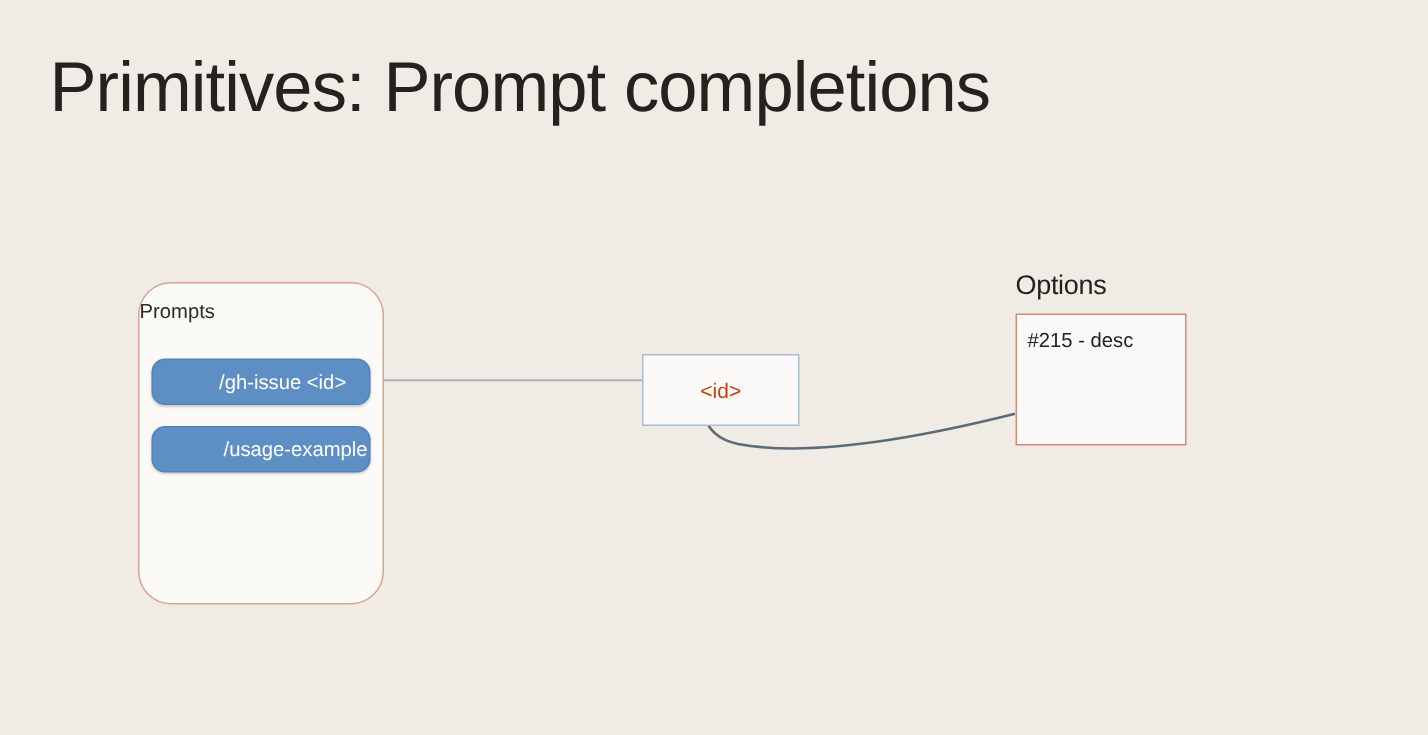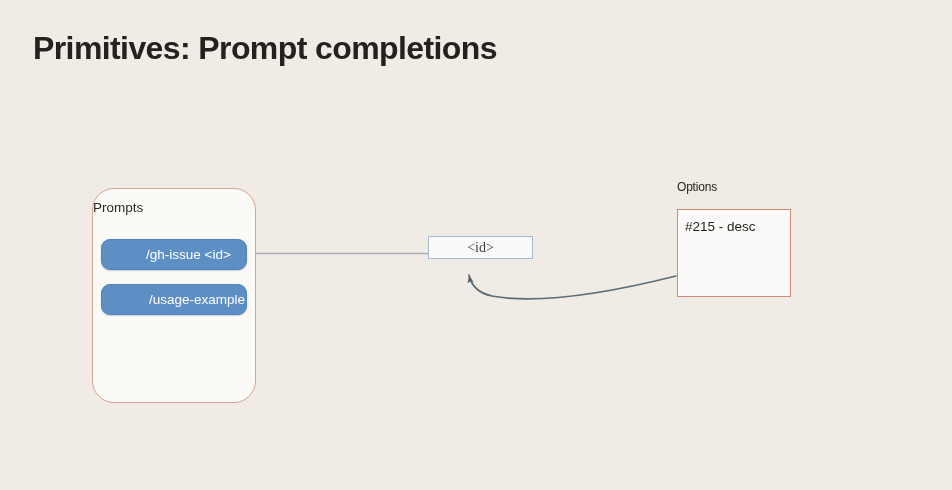--- a/index.html
+++ b/index.html
@@ -20,22 +20,22 @@
     inset: 0;
     width: 952px;
     height: 490px;
   }
 
   
   #slide-title {
     position: absolute;
     left: 33px;
     top: 30px;
-    font-size: 32px;
-    font-weight: bold;
+    font-size: 47px;
+    font-weight: normal;
     letter-spacing: -0.6px;
     color: #24221f;
     white-space: nowrap;
   }
 
   
   #prompts-panel {
     position: absolute;
     left: 92px;
     top: 188px;
@@ -73,38 +73,37 @@
   }
   #prompt-pill-0 { top: 50px; padding-left: 44px; }
   #prompt-pill-1 { top: 95px; padding-left: 47px; }
 
   
   #id-node {
     position: absolute;
     left: 428px;
     top: 236px;
     width: 105px;
-    height: 23px;
+    height: 48px;
     box-sizing: border-box;
     background: #fbfaf8;
     border: 1.6px solid #a9bdd2;
-    color: #404040;
+    color: #c2410c;
     font-size: 14px;
     display: flex;
     align-items: center;
     justify-content: center;
-    font-family: Liberation Serif, serif;
   }
 
   
   #options-heading {
     position: absolute;
     left: 677px;
     top: 180px;
-    font-size: 12px;
+    font-size: 18px;
     color: #24221f;
     letter-spacing: -0.2px;
   }
   #options-panel {
     position: absolute;
     left: 677px;
     top: 209px;
     width: 114px;
     height: 88px;
     box-sizing: border-box;

